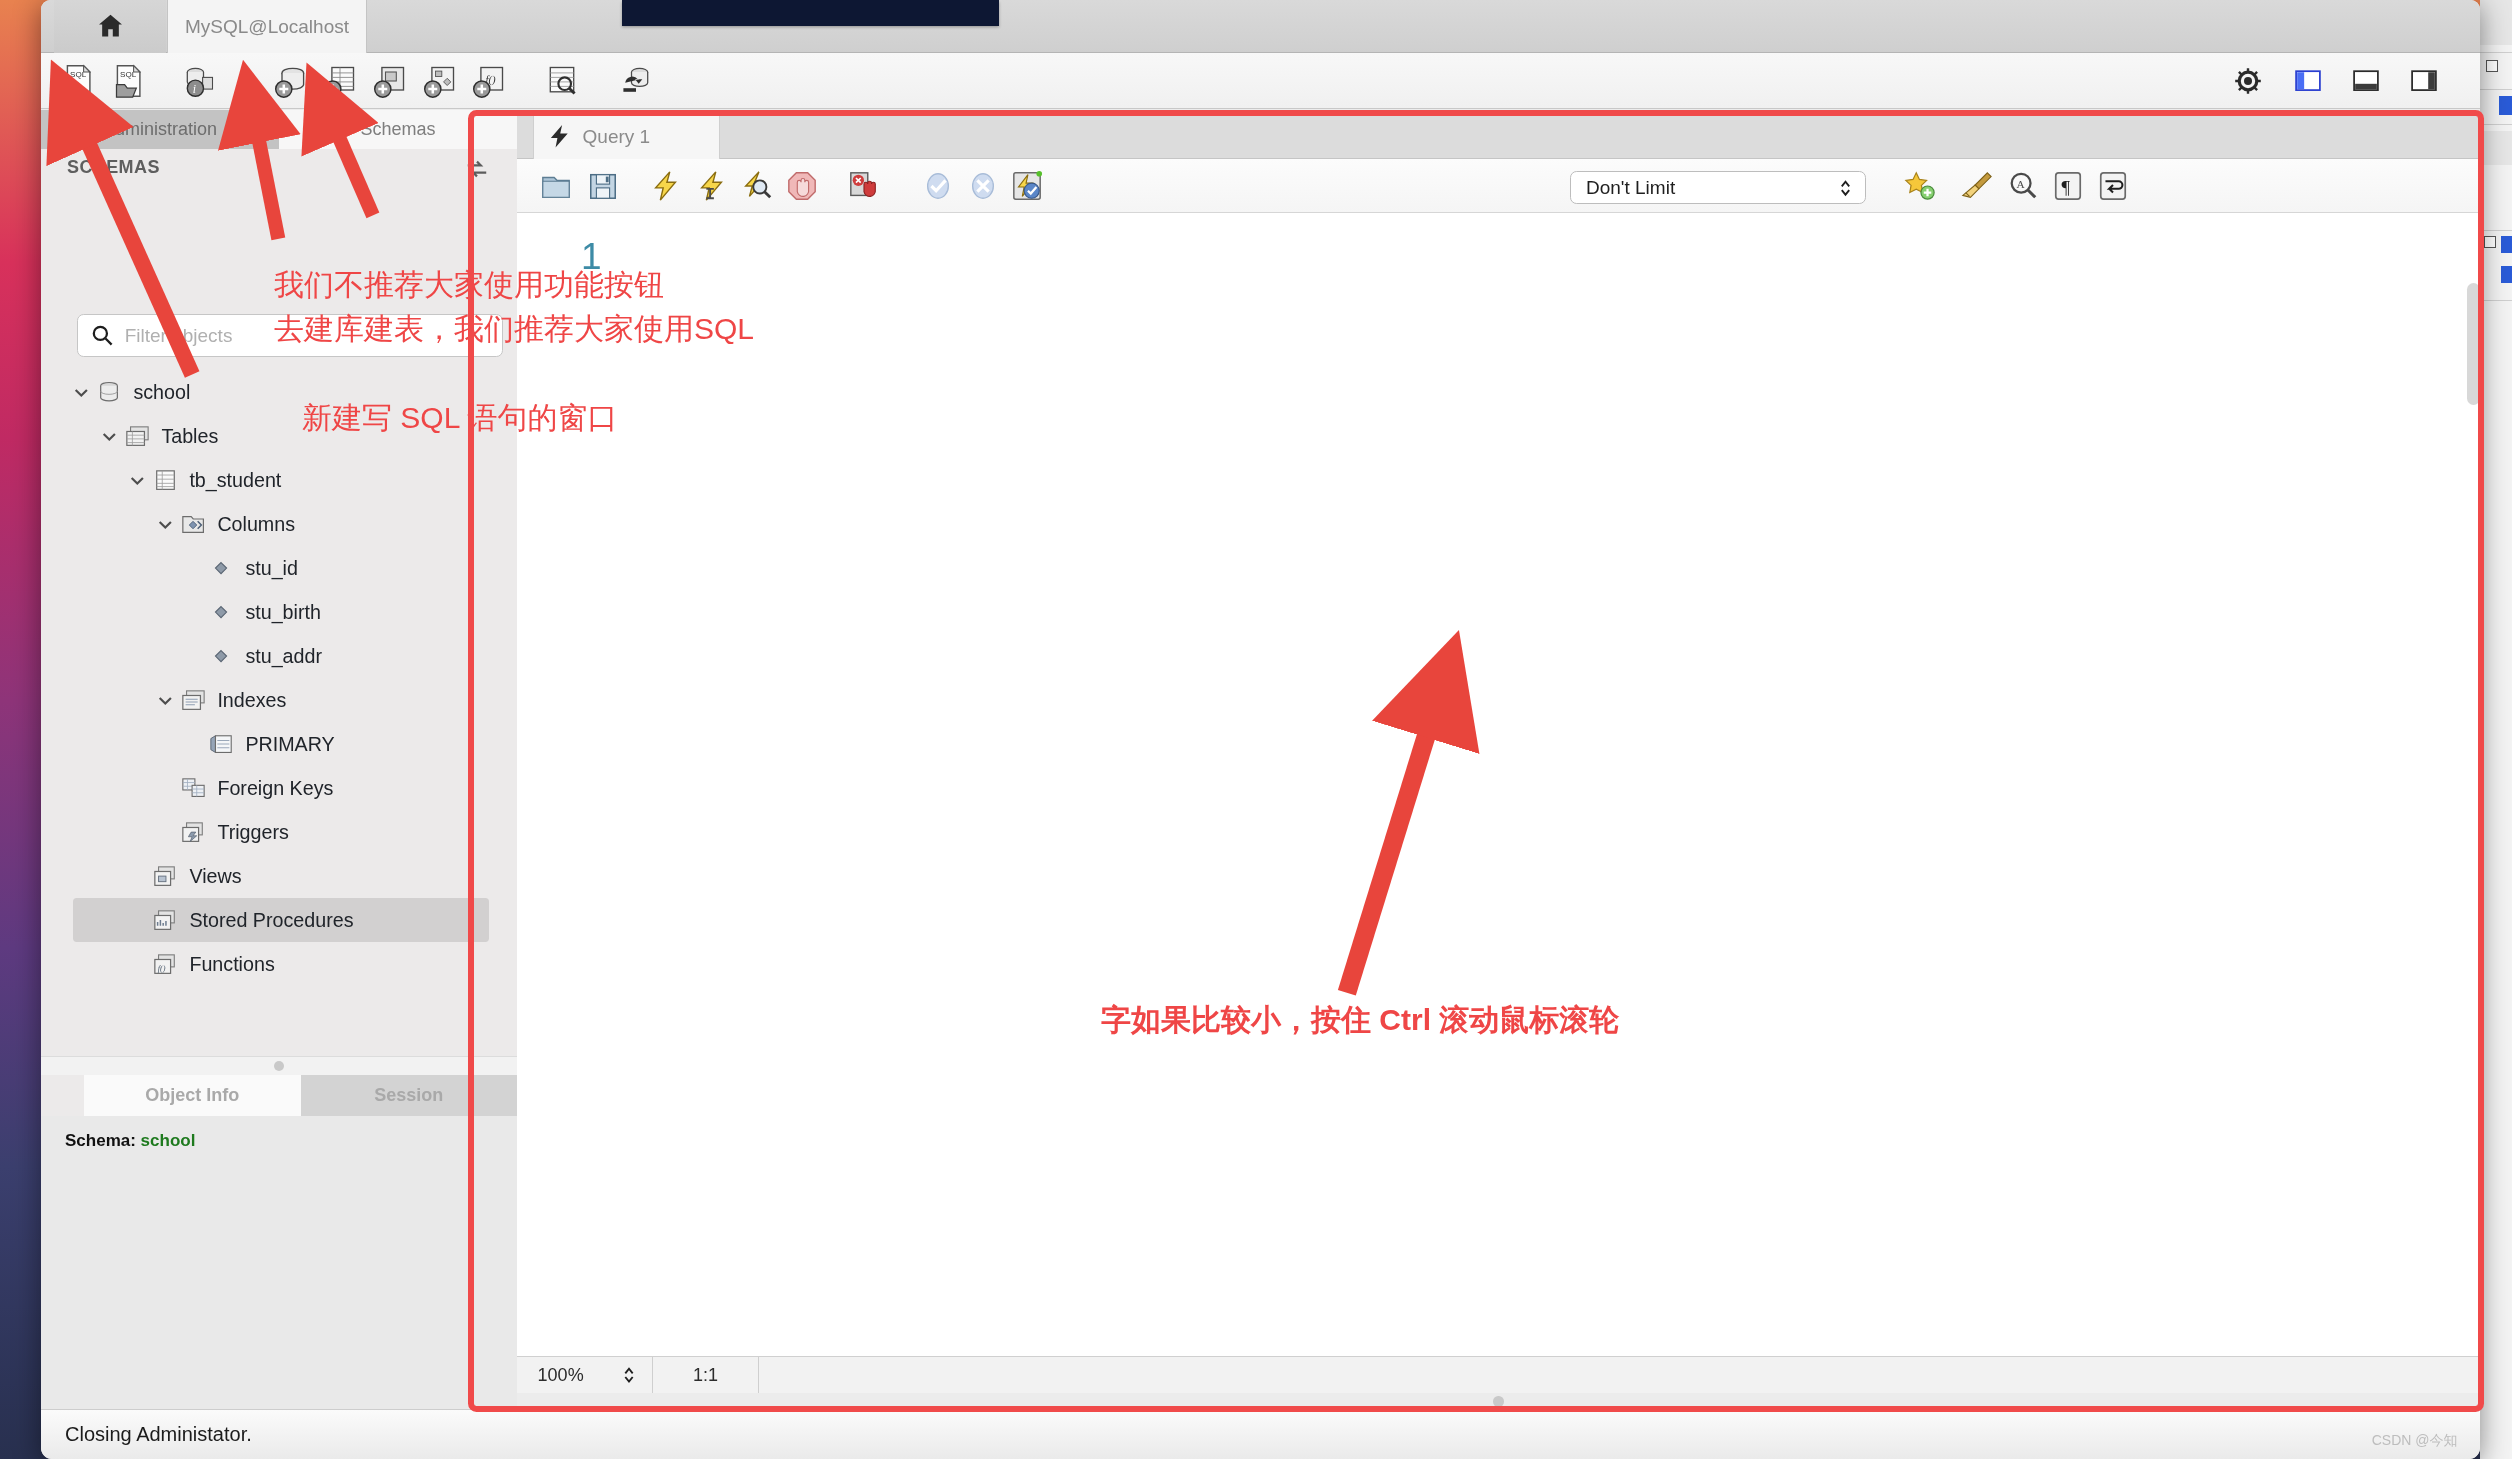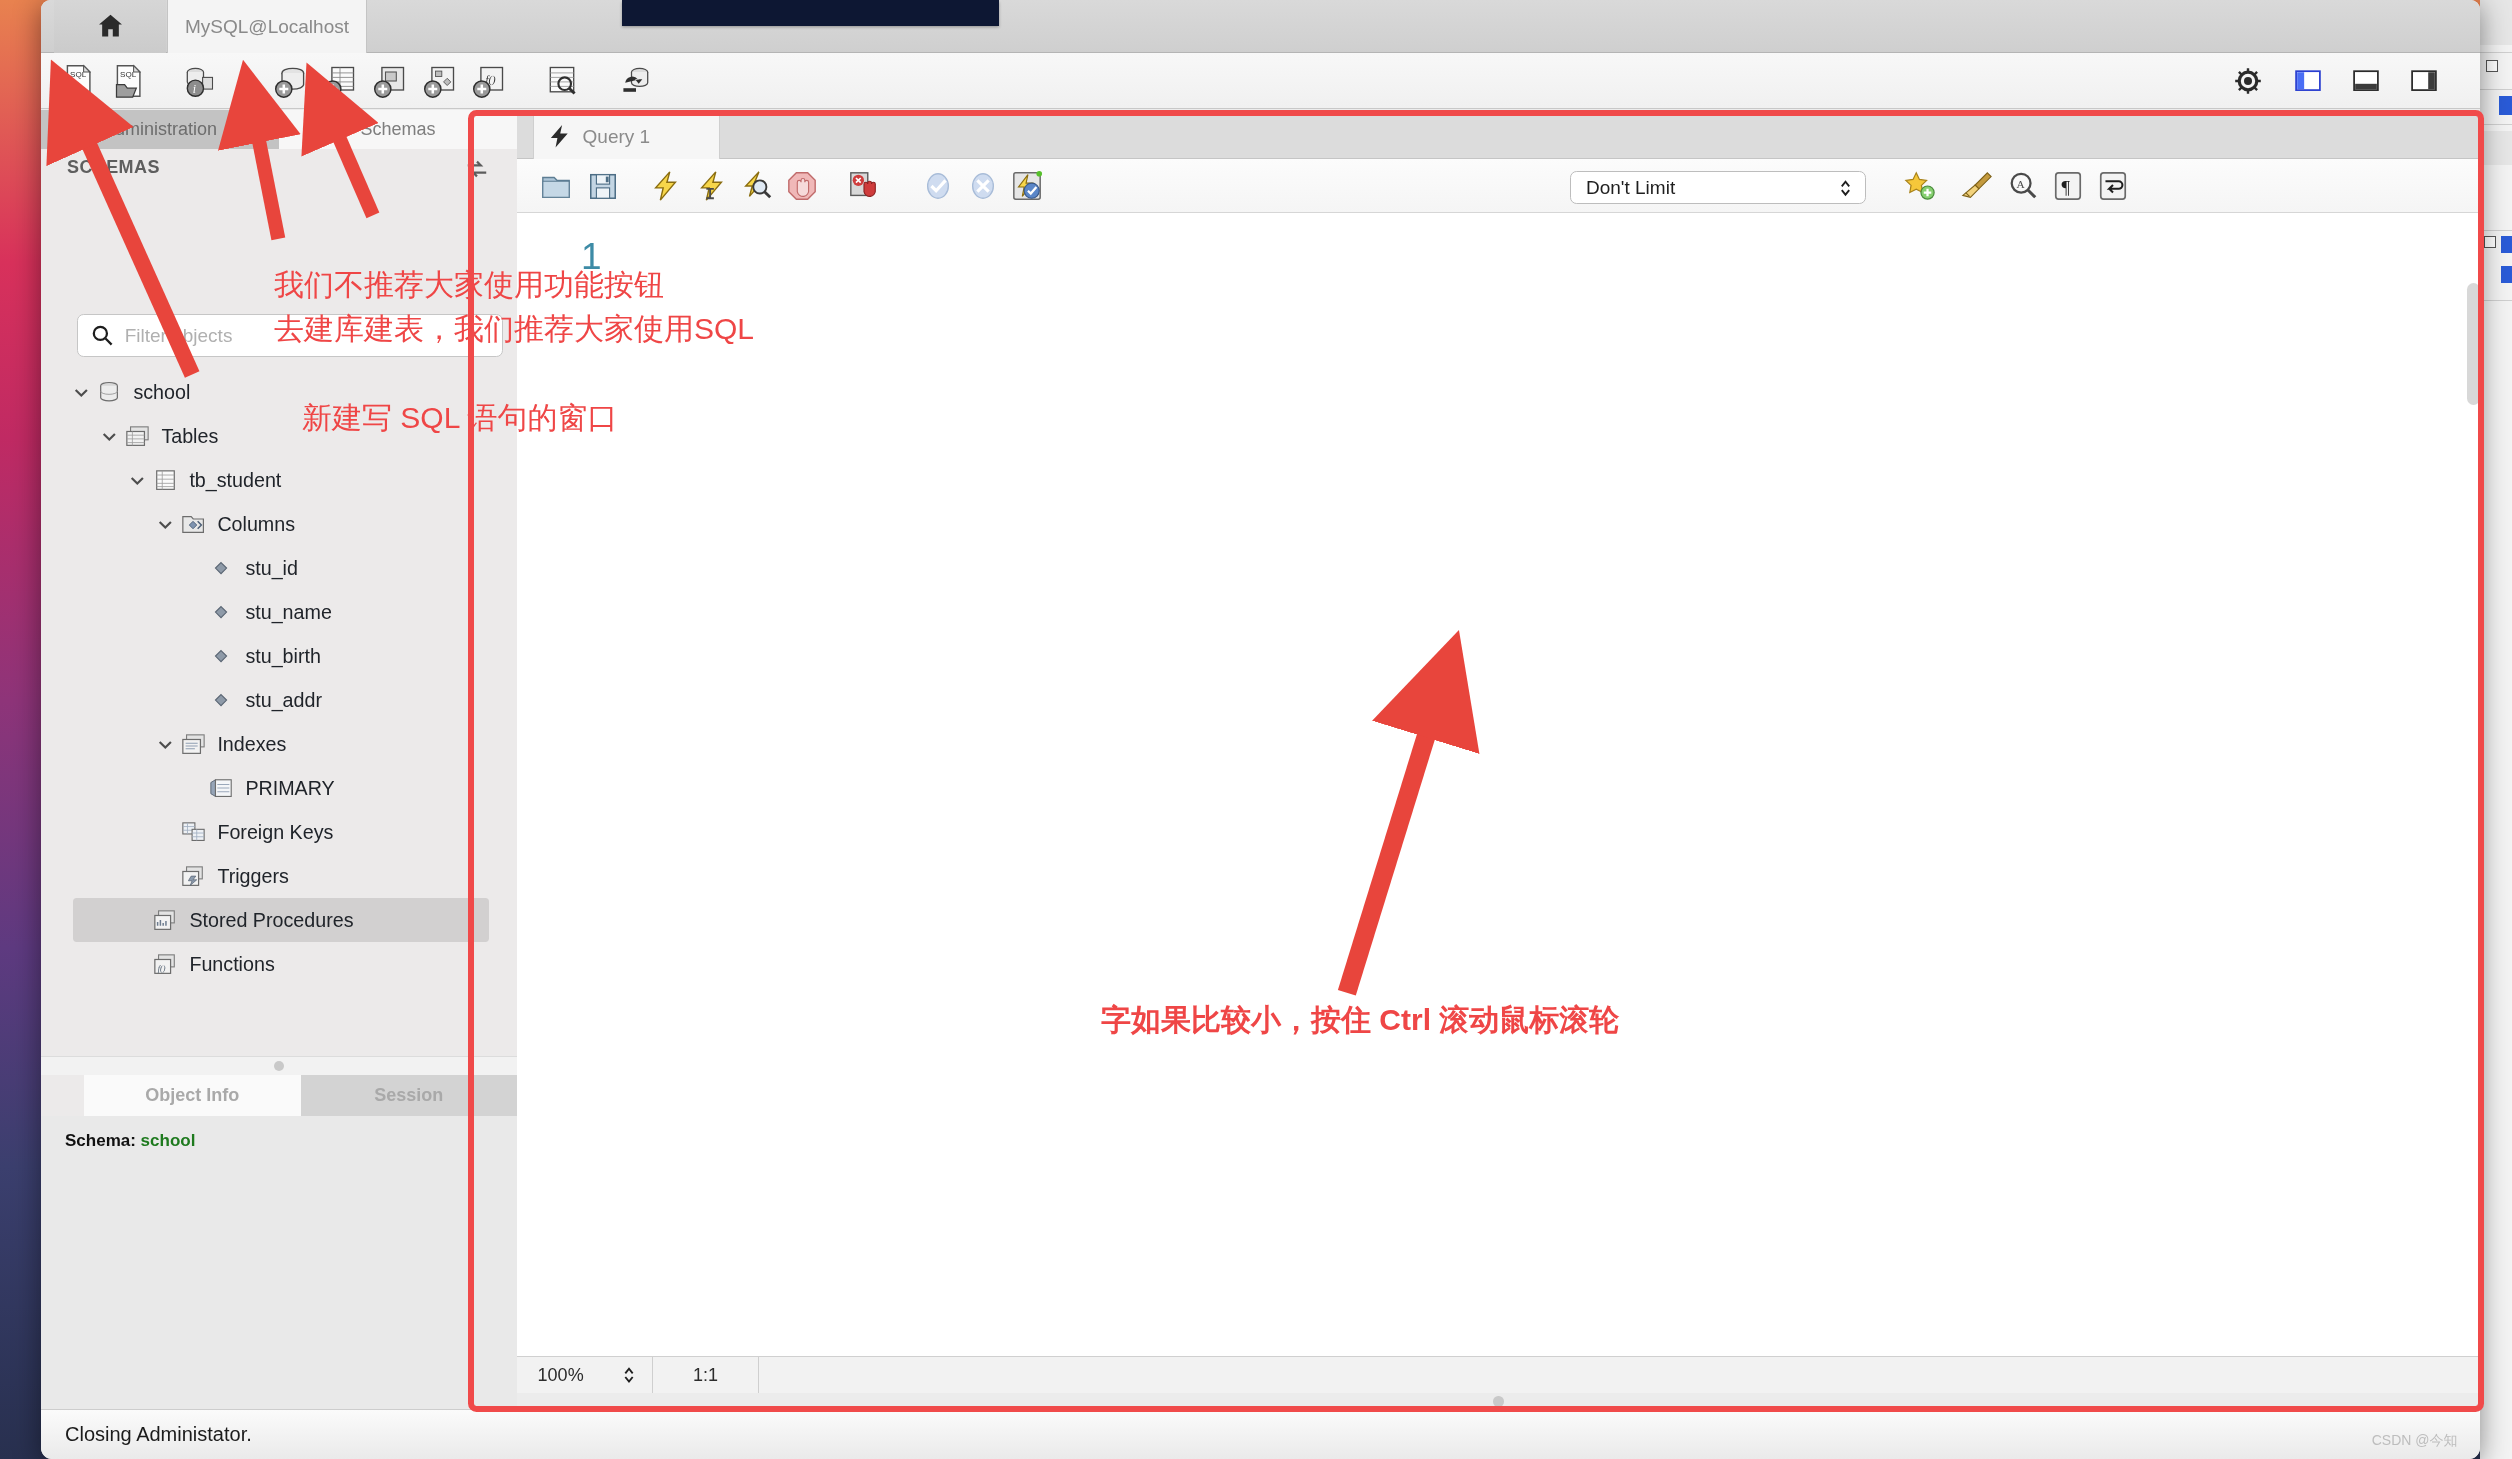--- a/index.html
+++ b/index.html
@@ -470,29 +470,20 @@
               </svg></span>
             <span class="tlabel">stu_id</span>
           </div>
         </div>
         <div class="tree-row">
           <div style="display: flex; align-items: center; margin-left: 142px;">
             <span class="chev"></span>
             <span class="titem-ic"><svg viewBox="0 0 27 24">
                 <path d="M13 6 l6 6 l-6 6 l-6 -6 Z" fill="#8e9aa8" stroke="#5a6573" stroke-width="1.2"></path>
               </svg></span>
-            <span class="tlabel">stu_name</span>
-          </div>
-        </div>
-        <div class="tree-row">
-          <div style="display: flex; align-items: center; margin-left: 142px;">
-            <span class="chev"></span>
-            <span class="titem-ic"><svg viewBox="0 0 27 24">
-                <path d="M13 6 l6 6 l-6 6 l-6 -6 Z" fill="#8e9aa8" stroke="#5a6573" stroke-width="1.2"></path>
-              </svg></span>
             <span class="tlabel">stu_birth</span>
           </div>
         </div>
         <div class="tree-row">
           <div style="display: flex; align-items: center; margin-left: 142px;">
             <span class="chev"></span>
             <span class="titem-ic"><svg viewBox="0 0 27 24">
                 <path d="M13 6 l6 6 l-6 6 l-6 -6 Z" fill="#8e9aa8" stroke="#5a6573" stroke-width="1.2"></path>
               </svg></span>
             <span class="tlabel">stu_addr</span>
@@ -536,20 +527,31 @@
         </div>
         <div class="tree-row">
           <div style="display: flex; align-items: center; margin-left: 114px;">
             <span class="chev"></span>
             <span class="titem-ic"><svg viewBox="0 0 27 24">
                 <rect x="6" y="2" width="17" height="13" fill="#e3e3e3" stroke="#7d7d7d" stroke-width="1.2"></rect>
                 <rect x="2" y="7" width="17" height="15" fill="#f2f2f2" stroke="#6c6c6c" stroke-width="1.3"></rect>
                 <path d="M11 12 l5 0 l-3 4 l4 0 l-7 6 l2 -5 l-4 0 Z" fill="#8d9cae" stroke="#5a6573" stroke-width=".8"></path>
               </svg></span>
             <span class="tlabel">Triggers</span>
+          </div>
+        </div>
+        <div class="tree-row">
+          <div style="display: flex; align-items: center; margin-left: 86px;">
+            <span class="chev"></span>
+            <span class="titem-ic"><svg viewBox="0 0 27 24">
+                <rect x="6" y="2" width="17" height="13" fill="#e3e3e3" stroke="#7d7d7d" stroke-width="1.2"></rect>
+                <rect x="2" y="7" width="17" height="15" fill="#f2f2f2" stroke="#6c6c6c" stroke-width="1.3"></rect>
+                <rect x="6" y="12" width="8" height="6" fill="#b8c3d1" stroke="#66717f" stroke-width="1"></rect>
+              </svg></span>
+            <span class="tlabel">Views</span>
           </div>
         </div>
         <div class="tree-row selected">
           <div style="display: flex; align-items: center; margin-left: 54px;">
             <span class="chev"></span>
             <span class="titem-ic"><svg viewBox="0 0 27 24">
                 <rect x="6" y="2" width="17" height="13" fill="#e3e3e3" stroke="#7d7d7d" stroke-width="1.2"></rect>
                 <rect x="2" y="7" width="17" height="15" fill="#f2f2f2" stroke="#6c6c6c" stroke-width="1.3"></rect>
                 <path d="M5 18 v-4 M8 18 v-6 M11 18 v-3 M14 18 v-5" stroke="#6d7c8f" stroke-width="1.6"></path>
               </svg></span>

